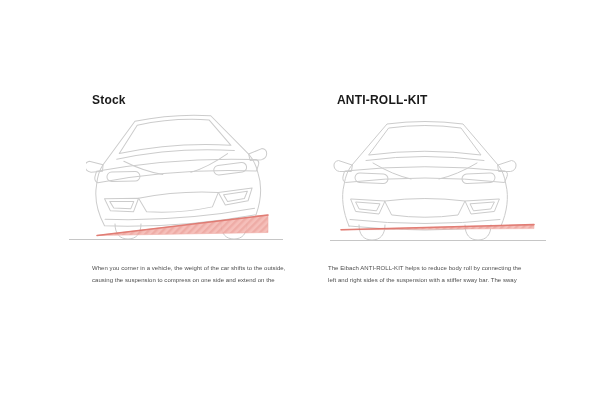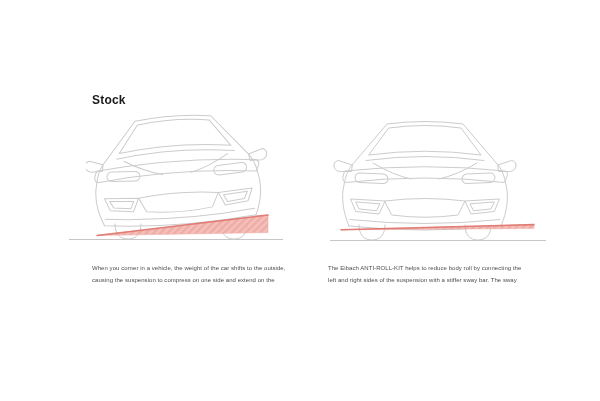--- a/index.html
+++ b/index.html
@@ -110,20 +110,21 @@
       </g>
     </svg>
 
     <p class="desc">When you corner in a vehicle, the weight of the car shifts to the outside,
 causing the suspension to compress on one side and extend on the
 other. This results in body roll, which can negatively impact handling and
 performance.</p>
   </section>
 
   <section class="panel right">
+    <h2 class="panel-title">ANTI-ROLL-KIT</h2>
 
     <div class="ground-line"></div>
 
     <svg class="car-svg" width="190" height="127" viewBox="0 0 190 127">
       <use href="#car-wheels"></use>
       <use href="#car-body"></use>
     </svg>
 
     <svg class="wedge-svg" width="200" height="12" viewBox="0 0 200 12">
       <g opacity="0.9">

